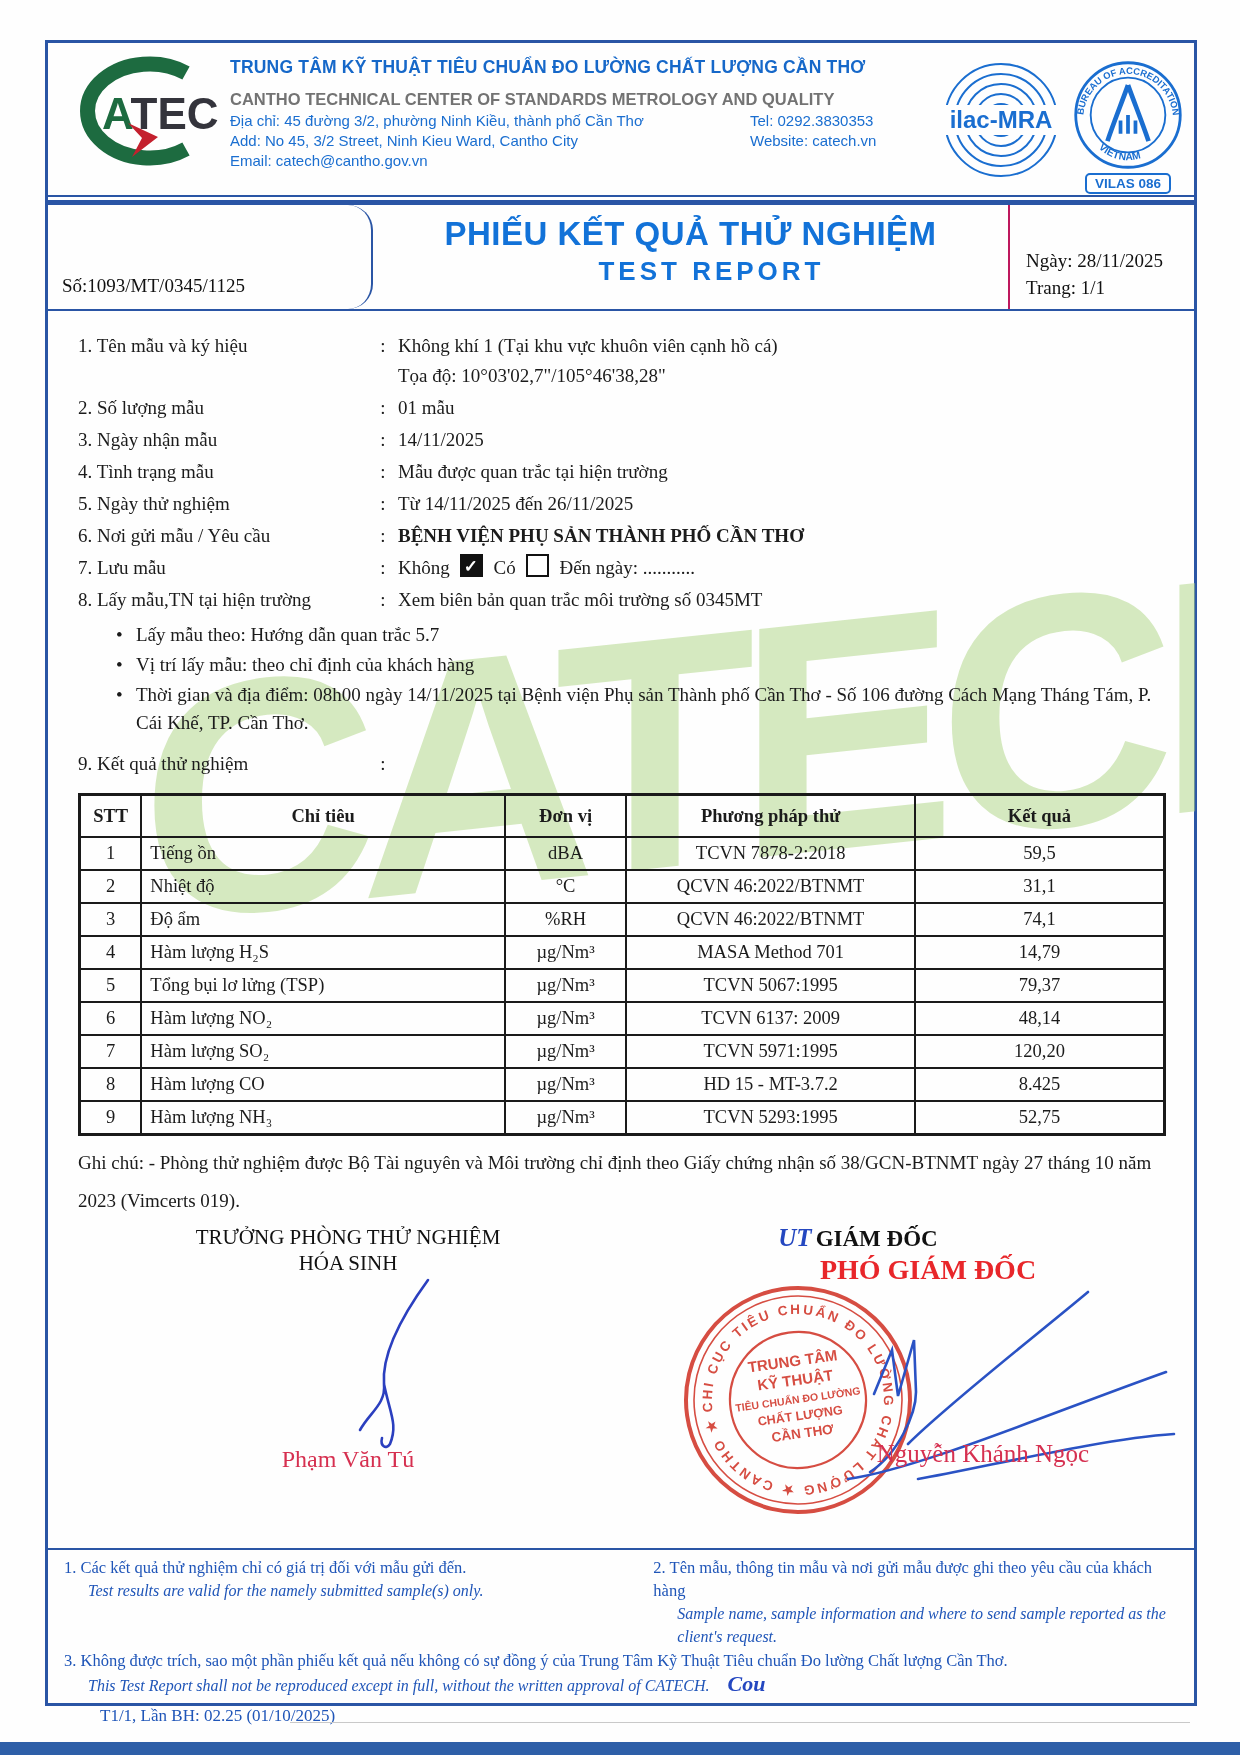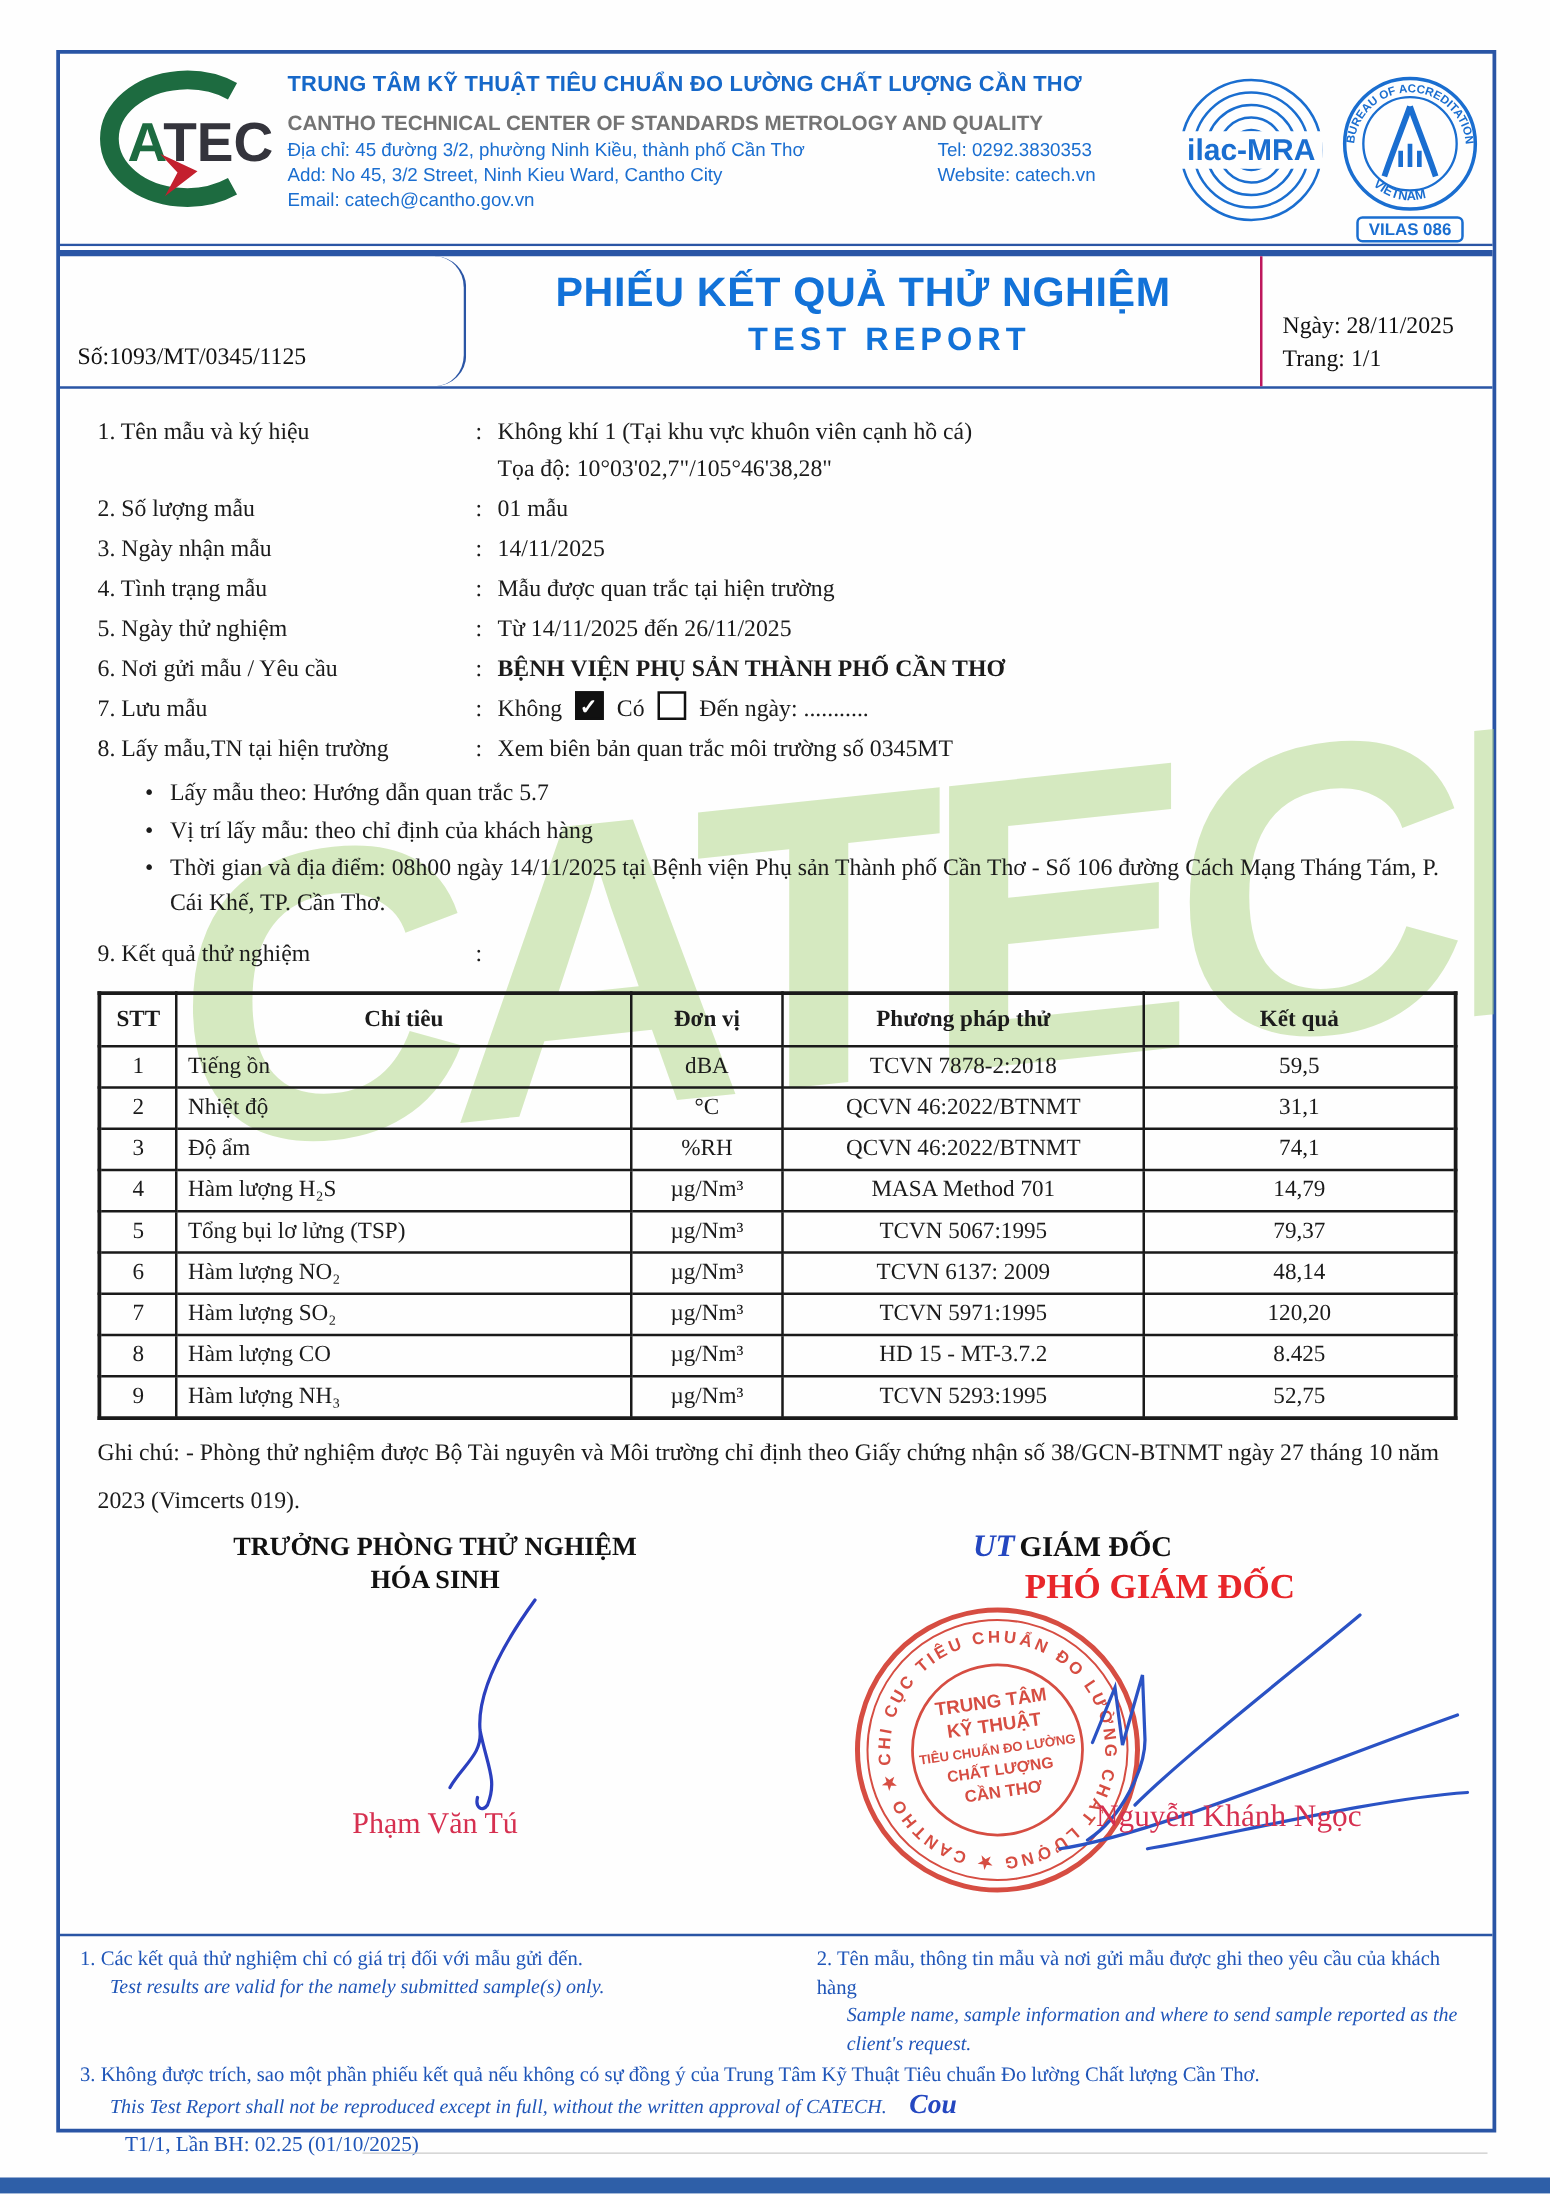--- a/index.html
+++ b/index.html
@@ -59,21 +59,21 @@
   table.results th,table.results td{border:2px solid #1a1a1a;font-size:18.5px;padding:5px 8px;background:transparent;}
   table.results th{font-weight:bold;height:30px;}
   table.results{border:3px solid #1a1a1a;}
   td.c,th.c{text-align:center;}
   td.l{text-align:left;padding-left:12px;}
   col.w-stt{width:5.7%;}col.w-chitieu{width:33.5%;}col.w-donvi{width:11.2%;}col.w-pp{width:26.6%;}col.w-kq{width:23%;}
   .note-p{font-size:19px;line-height:38px;margin-top:8px;}
   
   .sigs{position:relative;height:300px;margin-top:4px;}
   .sig-left-title{position:absolute;left:60px;top:0;width:420px;text-align:center;
-                  font-weight:bold;font-size:21px;line-height:26px;color:#111;}
+                  font-weight:normal;font-size:21px;line-height:26px;color:#111;}
   .sig-left-svg{position:absolute;left:200px;top:48px;}
   .sig-name-left{position:absolute;left:60px;top:222px;width:420px;text-align:center;
                  color:#d63050;font-size:24px;}
   .sig-right-head{position:absolute;left:610px;top:0;width:340px;text-align:center;font-size:23px;font-weight:bold;color:#111;}
   .hand-initials{color:#2447c0;font-style:italic;font-weight:bold;font-size:25px;margin-right:4px;}
   .sig-deputy{position:absolute;left:640px;top:30px;width:420px;text-align:center;
               color:#e8262a;font-weight:bold;font-size:28px;font-family:"Liberation Serif",serif;}
   .stamp-svg{position:absolute;left:600px;top:56px;opacity:.9;}
   .sig-right-svg{position:absolute;left:540px;top:40px;}
   .sig-name-right{position:absolute;left:690px;top:216px;width:430px;text-align:center;

